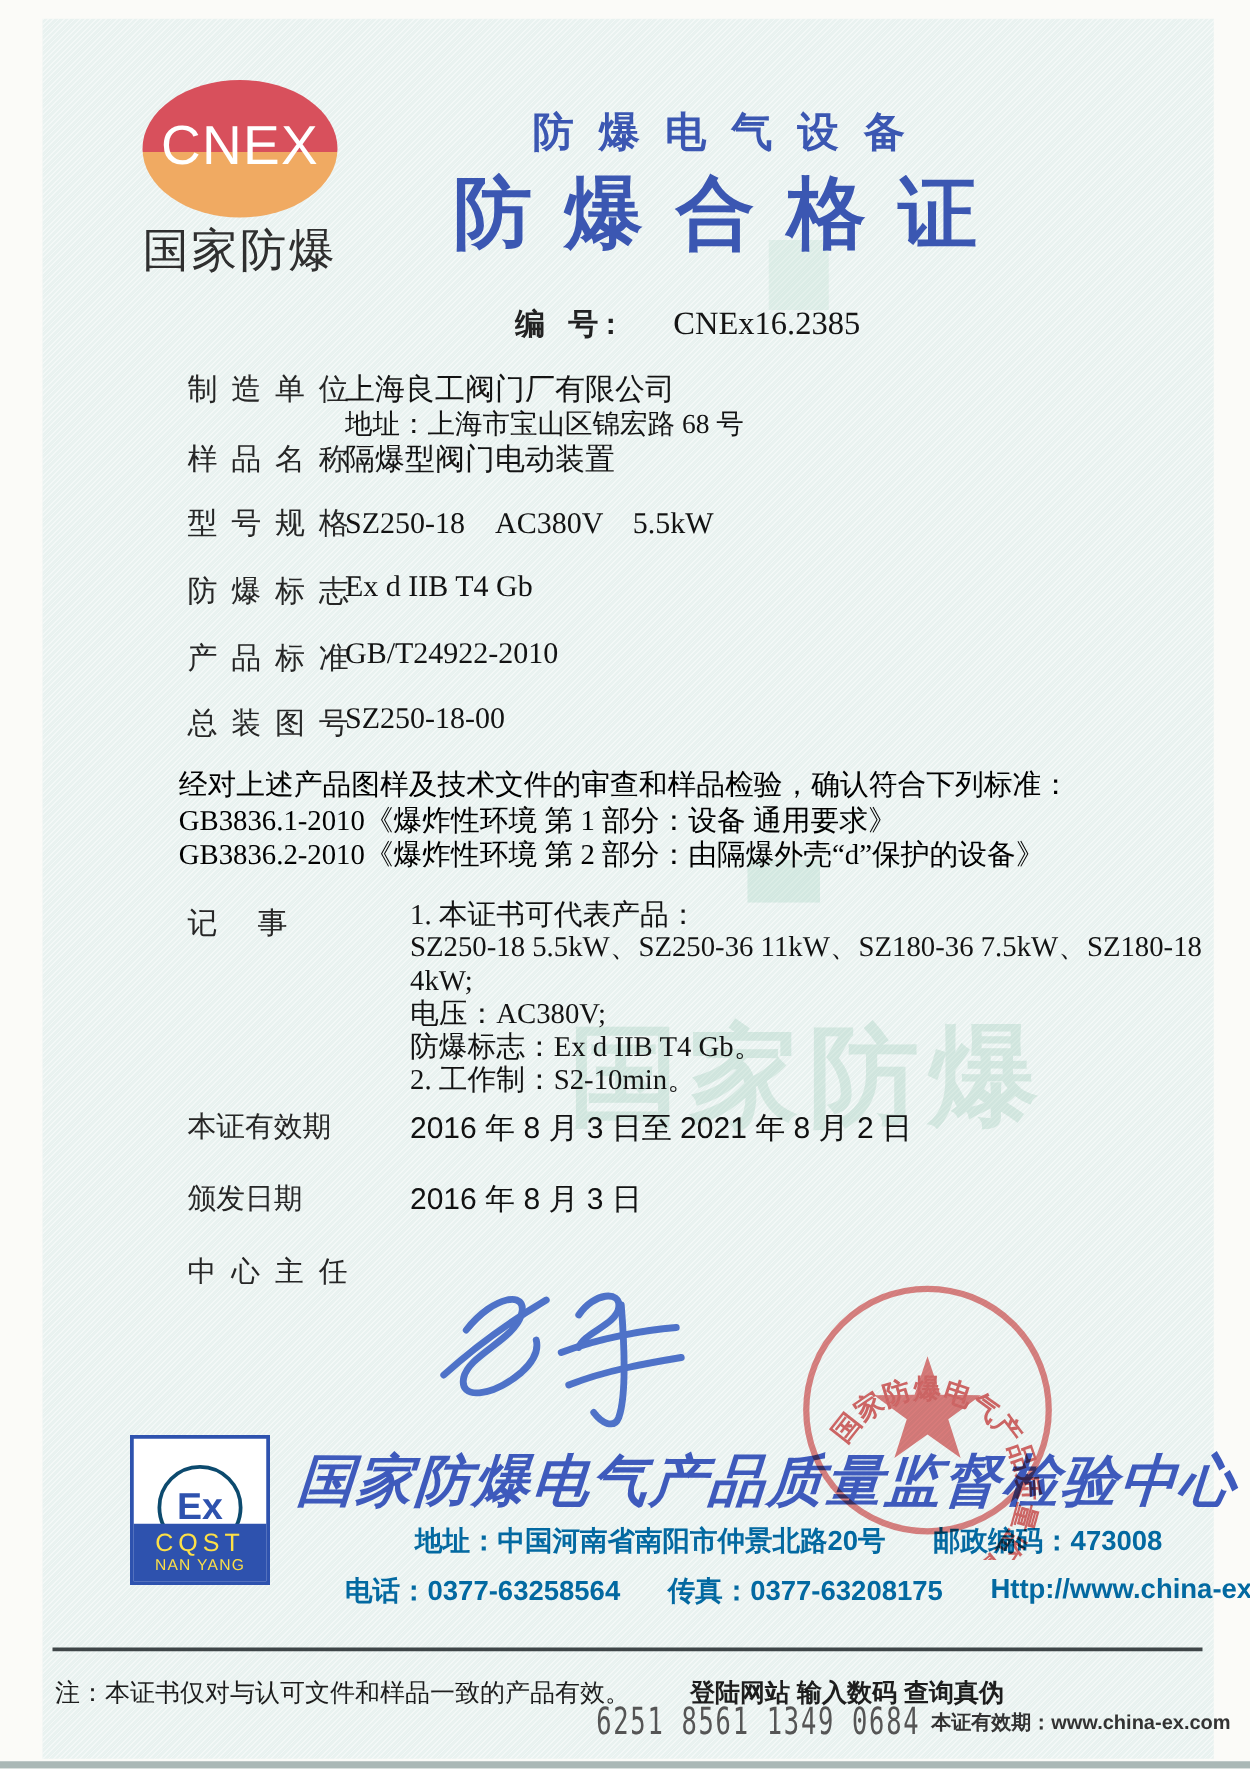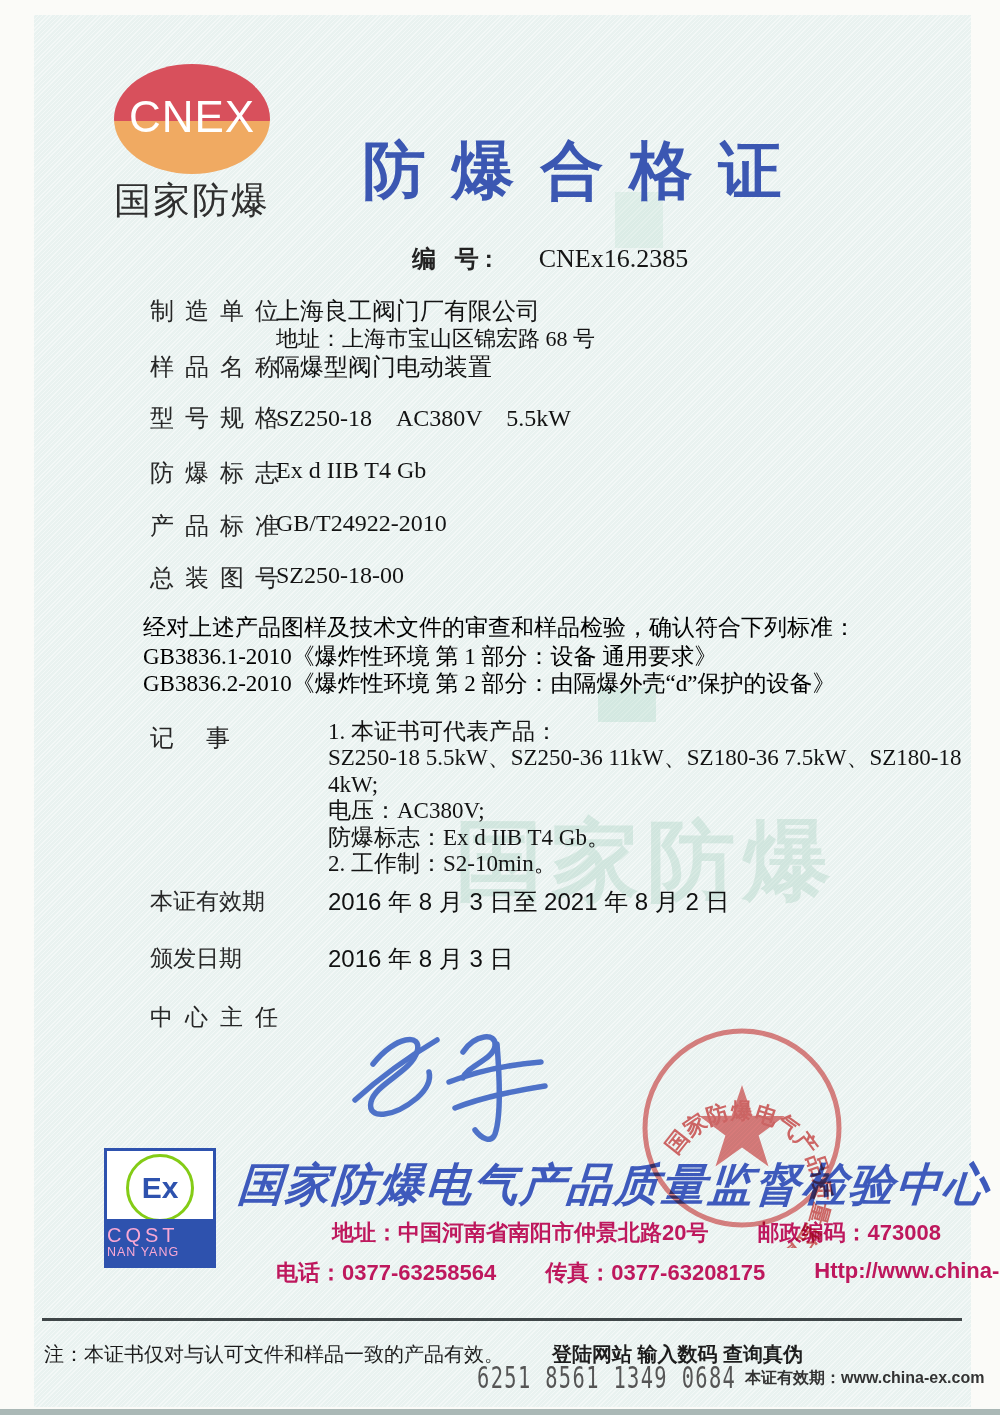--- a/index.html
+++ b/index.html
@@ -45,30 +45,30 @@
   .d-value{left:328px;font-size:24px;font-weight:500;color:#111;z-index:2;white-space:nowrap;}
   .dir-label{letter-spacing:12px;}
 
   
   .stamp{left:622px;top:1008px;z-index:5;mix-blend-mode:multiply;opacity:.92;}
   .signature{left:345px;top:1022px;z-index:4;}
 
   
   .ex-mark{left:104px;top:1148px;width:112px;height:120px;background:#ffffff;
     border:3px solid #2e52ae;box-sizing:border-box;z-index:3;}
-  .ex-circle{position:absolute;left:50%;top:3px;transform:translateX(-50%);width:62px;height:62px;
-    border:3px solid #84cc16;border-radius:50%;display:flex;align-items:center;justify-content:center;
+  .ex-circle{position:absolute;left:50%;top:21px;transform:translateX(-50%);width:62px;height:62px;
+    border:3px solid #0c4a6e;border-radius:50%;display:flex;align-items:center;justify-content:center;
     font-size:30px;font-weight:700;color:#2e52ae;background:#fff;}
-  .ex-band{position:absolute;left:0;right:0;bottom:0;height:46px;background:#2e52ae;color:#f9a8d4;
-    display:flex;flex-direction:column;justify-content:center;line-height:1.1;}
+  .ex-band{position:absolute;left:0;right:0;bottom:0;height:46px;background:#2e52ae;color:#fde047;
+    display:flex;flex-direction:column;align-items:center;justify-content:center;line-height:1.1;}
   .ex-band .l1{font-size:20px;letter-spacing:4px;}
   .ex-band .l2{font-size:12.5px;letter-spacing:1px;}
   .org-name{left:238px;top:1155px;width:700px;font-size:45px;font-weight:700;color:#3e5abc;
     letter-spacing:2px;white-space:nowrap;font-style:italic;transform:skewX(-4deg);z-index:2;}
-  .org-line{display:flex;gap:49px;font-weight:700;color:#be185d;font-size:22px;z-index:2;white-space:nowrap;}
+  .org-line{display:flex;gap:38px;font-weight:700;color:#0369a1;font-size:22px;z-index:2;white-space:nowrap;}
   .org-addr{left:332px;top:1218px;}
   .org-tel{left:276px;top:1258px;}
 
   
   .rule{left:42px;top:1318px;width:920px;height:3px;background:#3f4648;z-index:2;}
   .note{left:44px;top:1341px;font-size:20px;font-weight:400;color:#1d1d1d;z-index:2;white-space:nowrap;}
   .hint{left:552px;top:1341px;font-size:20px;font-weight:600;color:#1d1d1d;z-index:2;white-space:nowrap;}
   .code{left:477px;top:1360px;font-size:30px;color:#555;letter-spacing:2px;
     transform:scaleX(.68);transform-origin:left top;z-index:2;white-space:nowrap;}
   .query{left:745px;top:1368px;font-size:16px;font-weight:600;color:#333;z-index:2;white-space:nowrap;}
@@ -86,20 +86,21 @@
   <div class="paper"></div>
 
   <div class="abs wm-text sans">国家防爆</div>
   <div class="abs wm-box1"></div>
   <div class="abs wm-box2"></div>
 
   <div class="abs logo-ellipse">
     <div class="logo-text sans">CNEX</div>
   </div>
   <div class="abs logo-caption sans">国家防爆</div>
+  <div class="abs doc-type sans">防爆电气设备</div>
   <div class="abs doc-title sans">防爆合格证</div>
   <div class="abs cert-row">
     <span class="cert-label sans">编 号:</span>
     <span class="cert-no serif">CNEx16.2385</span>
   </div>
 
   <div class="abs f-label sans" style="top:295px">制造单位</div>
   <div class="abs f-value serif" style="top:295px">上海良工阀门厂有限公司</div>
   <div class="abs f-extra serif" style="top:324px">地址：上海市宝山区锦宏路 68 号</div>
 

